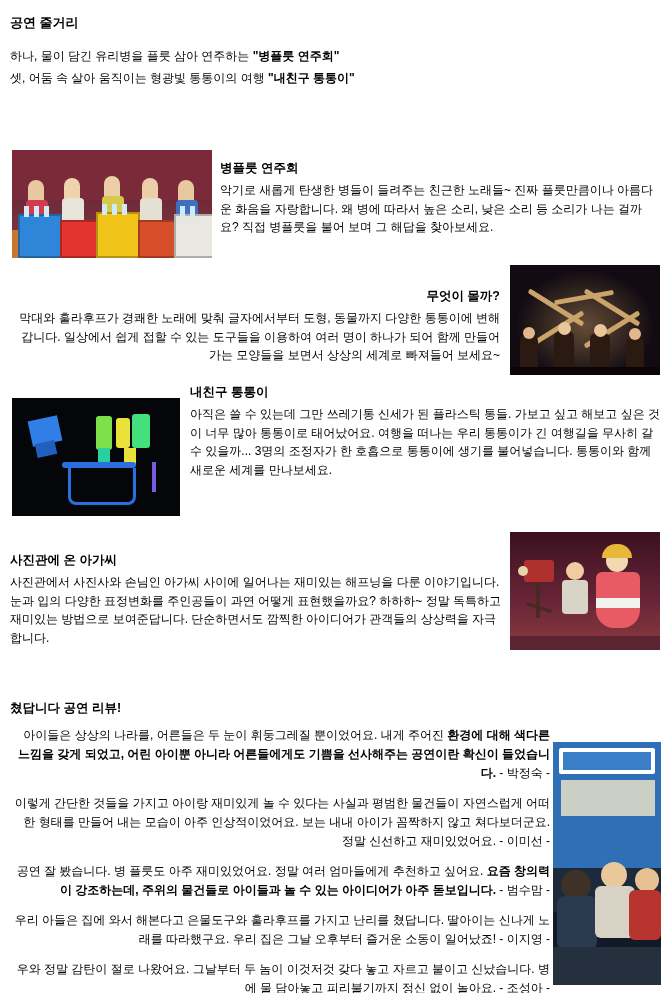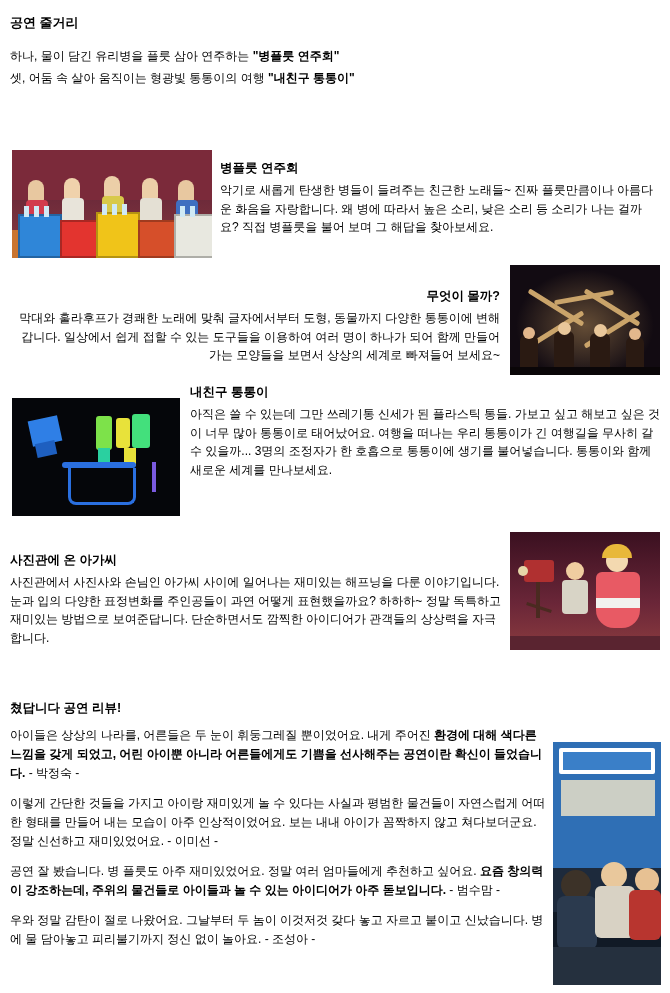--- a/index.html
+++ b/index.html
@@ -107,21 +107,21 @@
     font-size: 12.5px;
   }
   .review-body {
     position: absolute;
     left: 10px;
     top: 726px;
     width: 540px;
     font-size: 12px;
     line-height: 19px;
   }
-  .review-body p { margin: 0 0 11px 0; }
+  .review-body p { margin: 0 0 11px 0; text-align: right; }
   .review-body .b { font-weight: bold; }
 </style>
 </head>
 <body>
 
 <div class="page">
 
   <div class="intro">
     <div class="section-title">공연 줄거리</div>
     <div class="intro-line">
@@ -265,16 +265,17 @@
   </div>
 
   <div class="review-body">
     <p>
       <span>아이들은 상상의 나라를, 어른들은 두 눈이 휘둥그레질 뿐이었어요. 내게 주어진 </span><span class="b">환경에 대해 색다른 느낌을 갖게 되었고, 어린 아이뿐 아니라 어른들에게도 기쁨을 선사해주는 공연이란 확신이 들었습니다.</span><span> - 박정숙 -</span>
     </p>
     <p>이렇게 간단한 것들을 가지고 아이랑 재미있게 놀 수 있다는 사실과 평범한 물건들이 자연스럽게 어떠한 형태를 만들어 내는 모습이 아주 인상적이었어요. 보는 내내 아이가 꼼짝하지 않고 쳐다보더군요. 정말 신선하고 재미있었어요. - 이미선 -</p>
     <p>
       <span>공연 잘 봤습니다. 병 플룻도 아주 재미있었어요. 정말 여러 엄마들에게 추천하고 싶어요. </span><span class="b">요즘 창의력이 강조하는데, 주위의 물건들로 아이들과 놀 수 있는 아이디어가 아주 돋보입니다.</span><span> - 범수맘 -</span>
     </p>
+    <p>우리 아들은 집에 와서 해본다고 은물도구와 훌라후프를 가지고 난리를 쳤답니다. 딸아이는 신나게 노래를 따라했구요. 우리 집은 그날 오후부터 즐거운 소동이 일어났죠! - 이지영 -</p>
     <p>우와 정말 감탄이 절로 나왔어요. 그날부터 두 놈이 이것저것 갖다 놓고 자르고 붙이고 신났습니다. 병에 물 담아놓고 피리불기까지 정신 없이 놀아요. - 조성아 -</p>
   </div>
 
 </div>
 
 </body></html>

